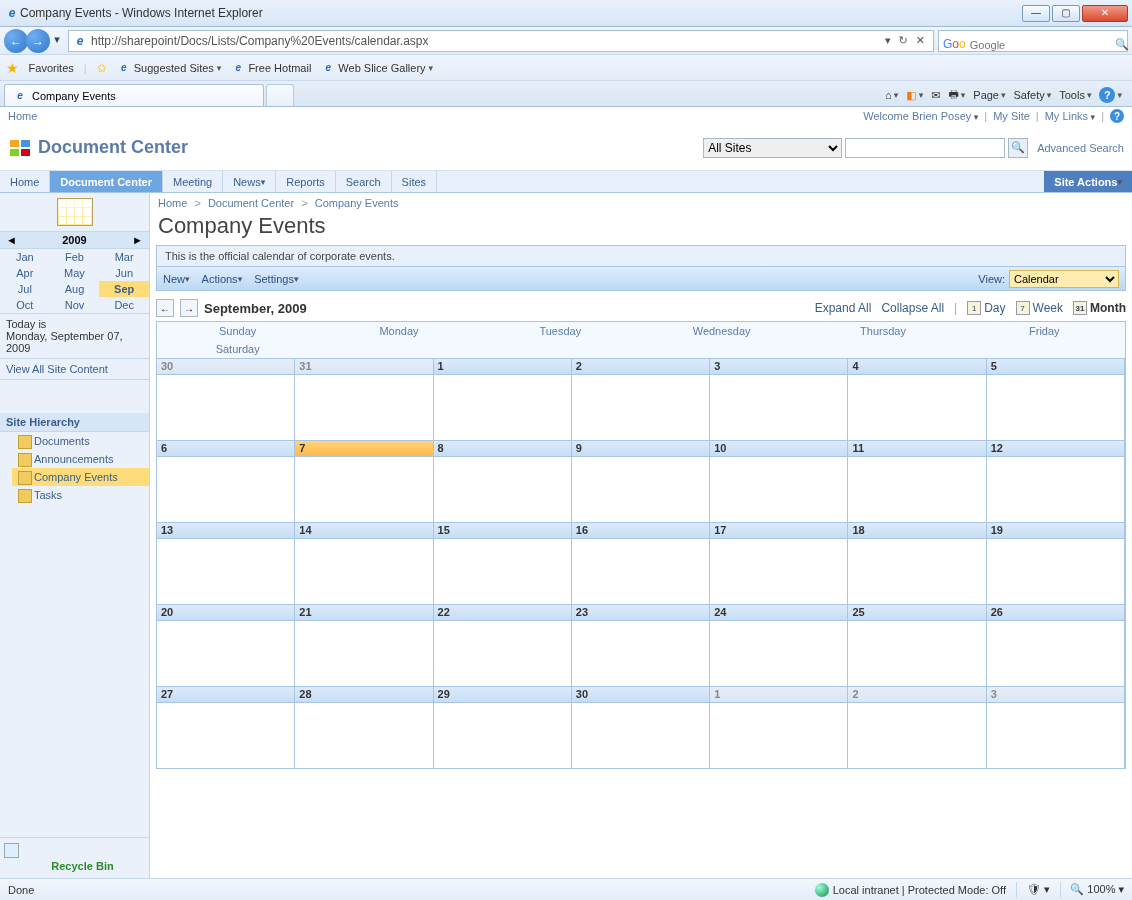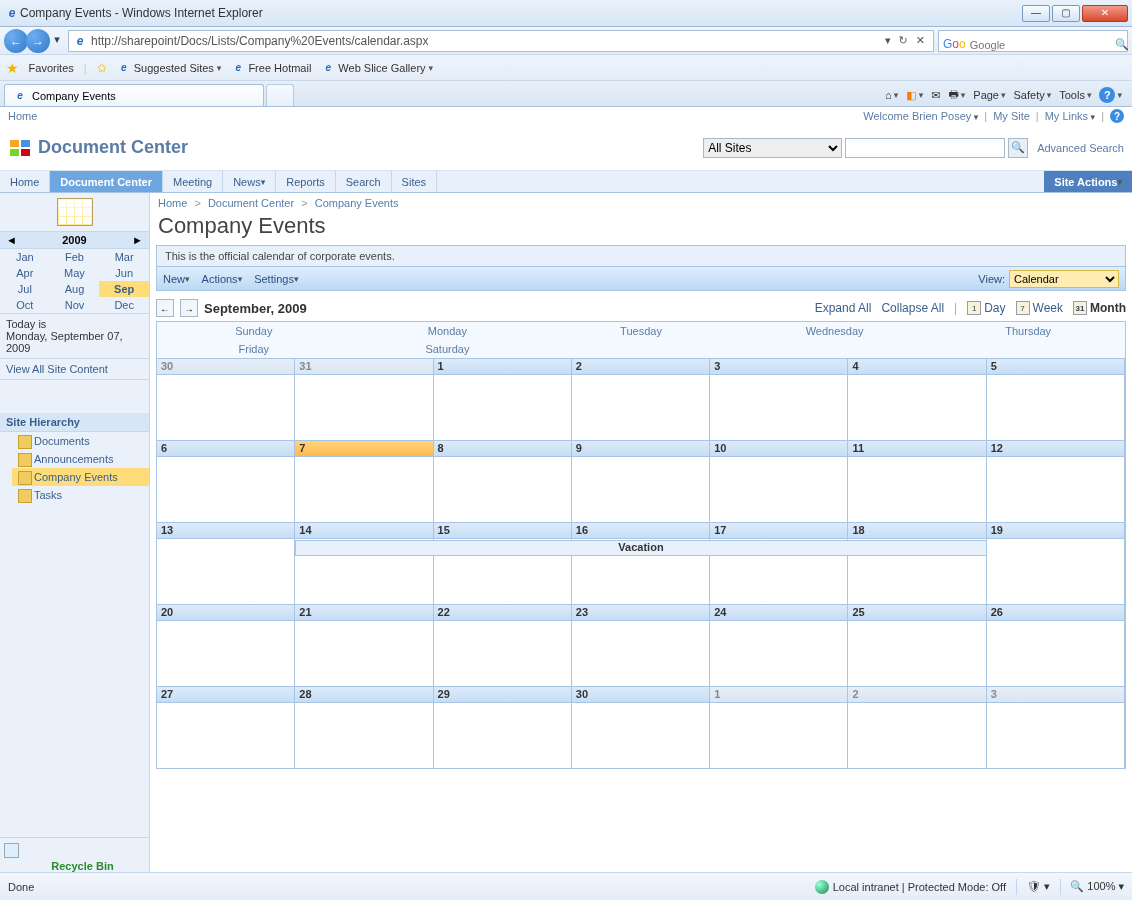--- a/index.html
+++ b/index.html
@@ -89,33 +89,33 @@
 .cal-head { margin: 4px 6px 0; display: flex; align-items: center; gap: 6px; height: 26px; }
 .cal-head .navbtn { width: 18px; height: 18px; border: 1px solid #a9b8c9; background: #f1f6fc; display:flex; align-items:center; justify-content:center; font-size:10px;}
 .cal-head .month-label { font-weight: bold; font-size: 13px; color: #333; }
 .cal-head .right { margin-left: auto; display: flex; align-items: center; gap: 10px; font-size: 12px; color: #3a5e8c; }
 .cal-head .right .vsep { color:#aaa; }
 .cal-head .right .vbtn { display:flex; align-items:center; gap:3px;}
 .cal-head .right .vbtn.cur { font-weight: bold; color:#333;}
 .cal-head .mini-ico { width:14px; height:14px; border:1px solid #99a; background:#f7f2d8; font-size:8px; display:flex; align-items:center; justify-content:center; color:#345;}
 
 .cal-grid { margin: 0 6px; border: 1px solid #a9c5e4; }
-.dow { display: grid; grid-template-columns: repeat(5,1fr); background: #f4f9ff; }
+.dow { display: grid; grid-template-columns: repeat(6,1fr); background: #f4f9ff; }
 .dow div { text-align: center; font-size: 11px; color: #5b7ca6; padding: 3px 0;}
 .weeks { }
 .week { display: grid; grid-template-columns: repeat(7,1fr); position:relative; }
 .daycell { border: 1px solid #a9c5e4; border-left:0; border-bottom:0; height: 82px; position:relative; background:#fff; }
 .daycell:first-child { border-left: 0; }
 .dayhdr { background: linear-gradient(#dcebfb,#c7ddf5); height: 16px; font-size: 11px; font-weight: bold; padding: 1px 4px; color: #333; border-bottom:1px solid #a9c5e4;}
 .daycell.other .dayhdr { background: linear-gradient(#e6eef8,#dae6f4); color:#888; }
 .daycell.today .dayhdr { background: linear-gradient(#ffd47a,#ffb84d); }
 .event-bar { position:absolute; top: 18px; left:1px; right:1px; height:16px; background:#e8f1fb; border:1px solid #a9c5e4; text-align:center; font-size:11px; font-weight:bold; color:#333;}
 
 
-.status-bar { position: absolute; bottom: 0; left: 0; right: 0; height: 28px; background: linear-gradient(#f3f7fc,#e4edf8); border-top: 1px solid #c5d7eb; display: flex; align-items: center; padding: 0 8px; font-size: 11px; color: #333; gap: 2px; }
+.status-bar { position: absolute; bottom: 0; left: 0; right: 0; height: 22px; background: linear-gradient(#f3f7fc,#e4edf8); border-top: 1px solid #c5d7eb; display: flex; align-items: center; padding: 0 8px; font-size: 11px; color: #333; gap: 2px; }
 .status-bar .right { margin-left: auto; display: flex; align-items: center; gap: 10px; }
 .status-bar .zone { display:flex; align-items:center; gap:4px;}
 .status-bar .sep { width:1px; height:16px; background:#c5d7eb;}
 .globe { width:14px; height:14px; border-radius:50%; background: radial-gradient(circle at 30% 30%, #9fd, #1a8a4a);}
 
 .ie-e { width:16px; height:16px; display:inline-flex; align-items:center; justify-content:center; color:#2a6ac0; font-weight:bold; font-size:12px; font-style:italic; }
 </style>
 </head>
 <body>
 
@@ -413,21 +413,20 @@
             </div>
             <div class="daycell">
               <div class="dayhdr">17</div>
             </div>
             <div class="daycell">
               <div class="dayhdr">18</div>
             </div>
             <div class="daycell">
               <div class="dayhdr">19</div>
             </div>
-            <div class="event-bar" style="left: 14.2857%; width: 71.4286%; right: auto;">Vacation</div>
           </div>
           <div class="week">
             <div class="daycell">
               <div class="dayhdr">20</div>
             </div>
             <div class="daycell">
               <div class="dayhdr">21</div>
             </div>
             <div class="daycell">
               <div class="dayhdr">22</div>

